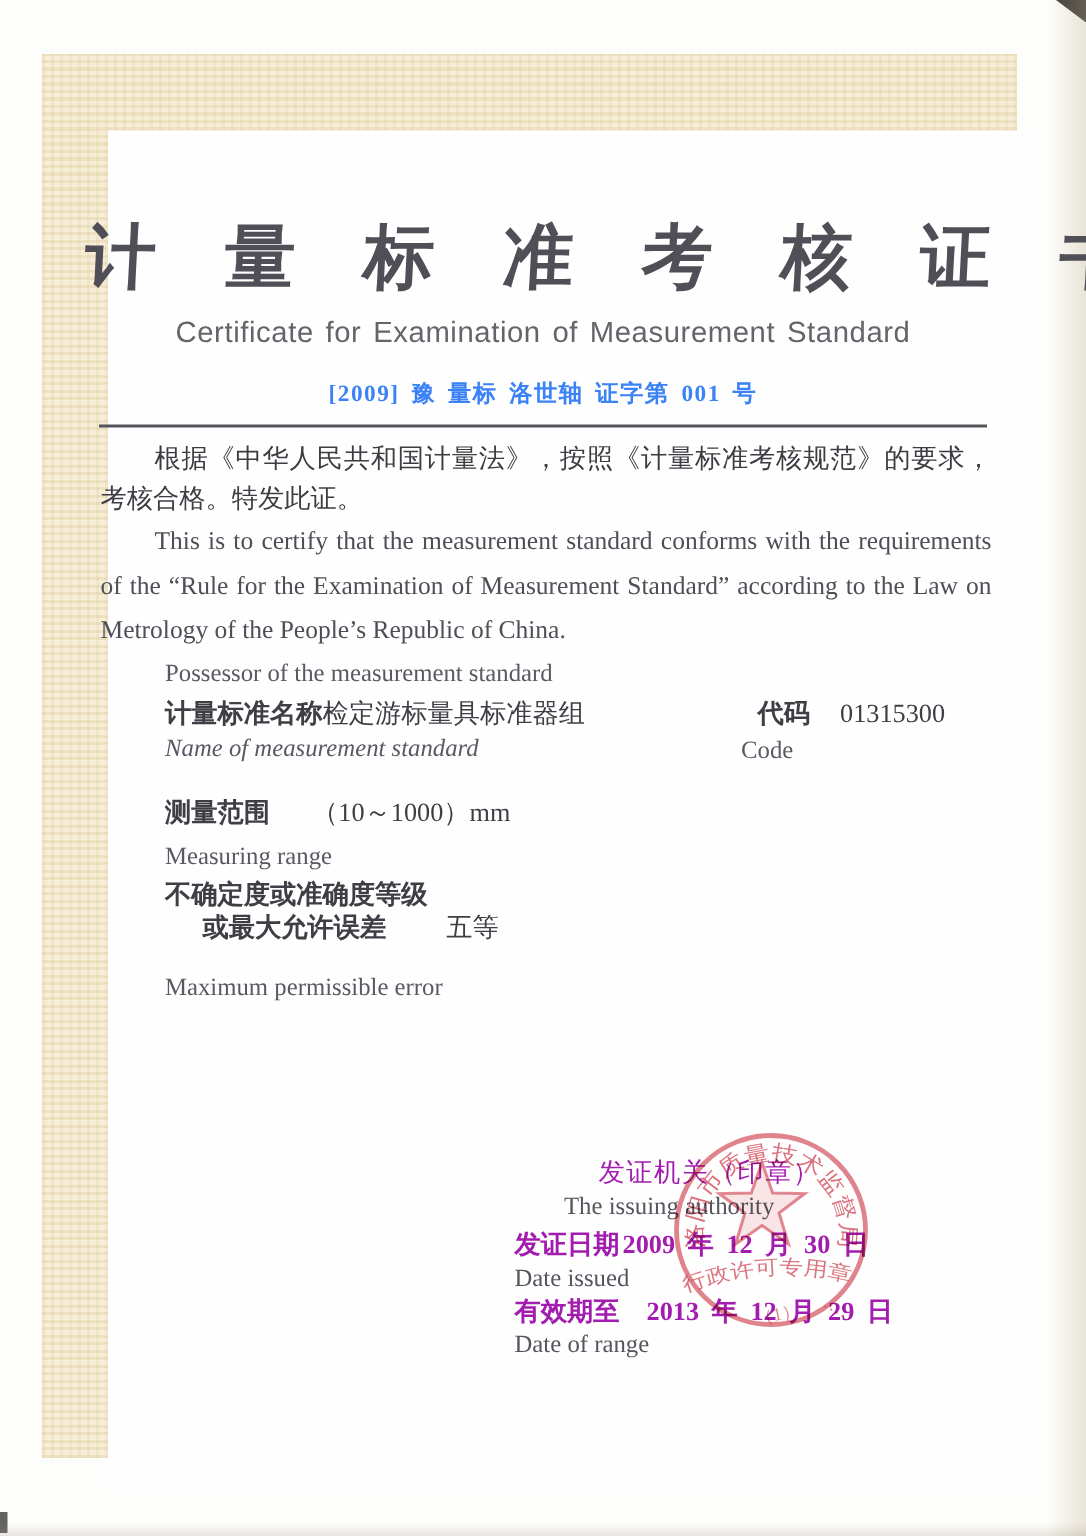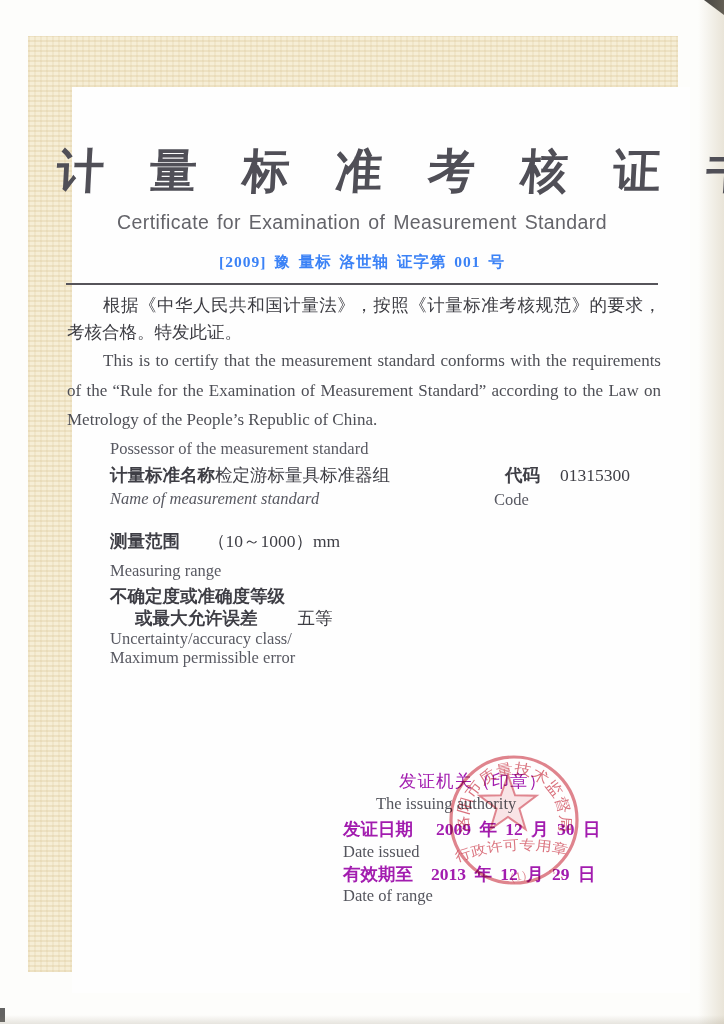--- a/index.html
+++ b/index.html
@@ -118,28 +118,27 @@
 
   <div class="abs row-cn" style="top:529px;">
     <span class="lbl g28">测量范围</span><span class="val">（10～1000）mm</span>
   </div>
   <div class="abs row-en" style="top:561px;">Measuring range</div>
 
   <div class="abs row-cn lbl" style="top:584px;">不确定度或准确度等级</div>
   <div class="abs row-cn" style="top:606px; left:135px;">
     <span class="lbl" style="margin-right:40px;">或最大允许误差</span><span class="val">五等</span>
   </div>
-  <div class="abs row-en" style="top:629px;">Uncertainty/accuracy class/</div>
   <div class="abs row-en" style="top:648px;">Maximum permissible error</div>
 
   <div class="abs issue-block-cn" style="top:769px; left:399px; letter-spacing:1px;">发证机关（印章）</div>
   <div class="abs issue-block-en" style="top:794px; left:376px;">The issuing authority</div>
 
   <div class="abs issue-block-cn" style="top:817px; left:343px;">
-    <span class="lbl" style="margin-right:23px;">发证日期</span><span class="date-val">2009 年 12 月 30 日</span>
+    <span class="lbl" style="margin-right:2px;">发证日期</span><span class="date-val">2009 年 12 月 30 日</span>
   </div>
   <div class="abs issue-block-en" style="top:842px; left:343px;">Date issued</div>
 
   <div class="abs issue-block-cn" style="top:862px; left:343px;">
     <span class="lbl" style="margin-right:18px;">有效期至</span><span class="date-val">2013 年 12 月 29 日</span>
   </div>
   <div class="abs issue-block-en" style="top:886px; left:343px;">Date of range</div>
 
   <svg class="stamp" viewBox="0 0 190 190">
     <circle cx="95" cy="95" r="63" fill="none" stroke="rgba(208,70,85,.72)" stroke-width="3.2"></circle>

